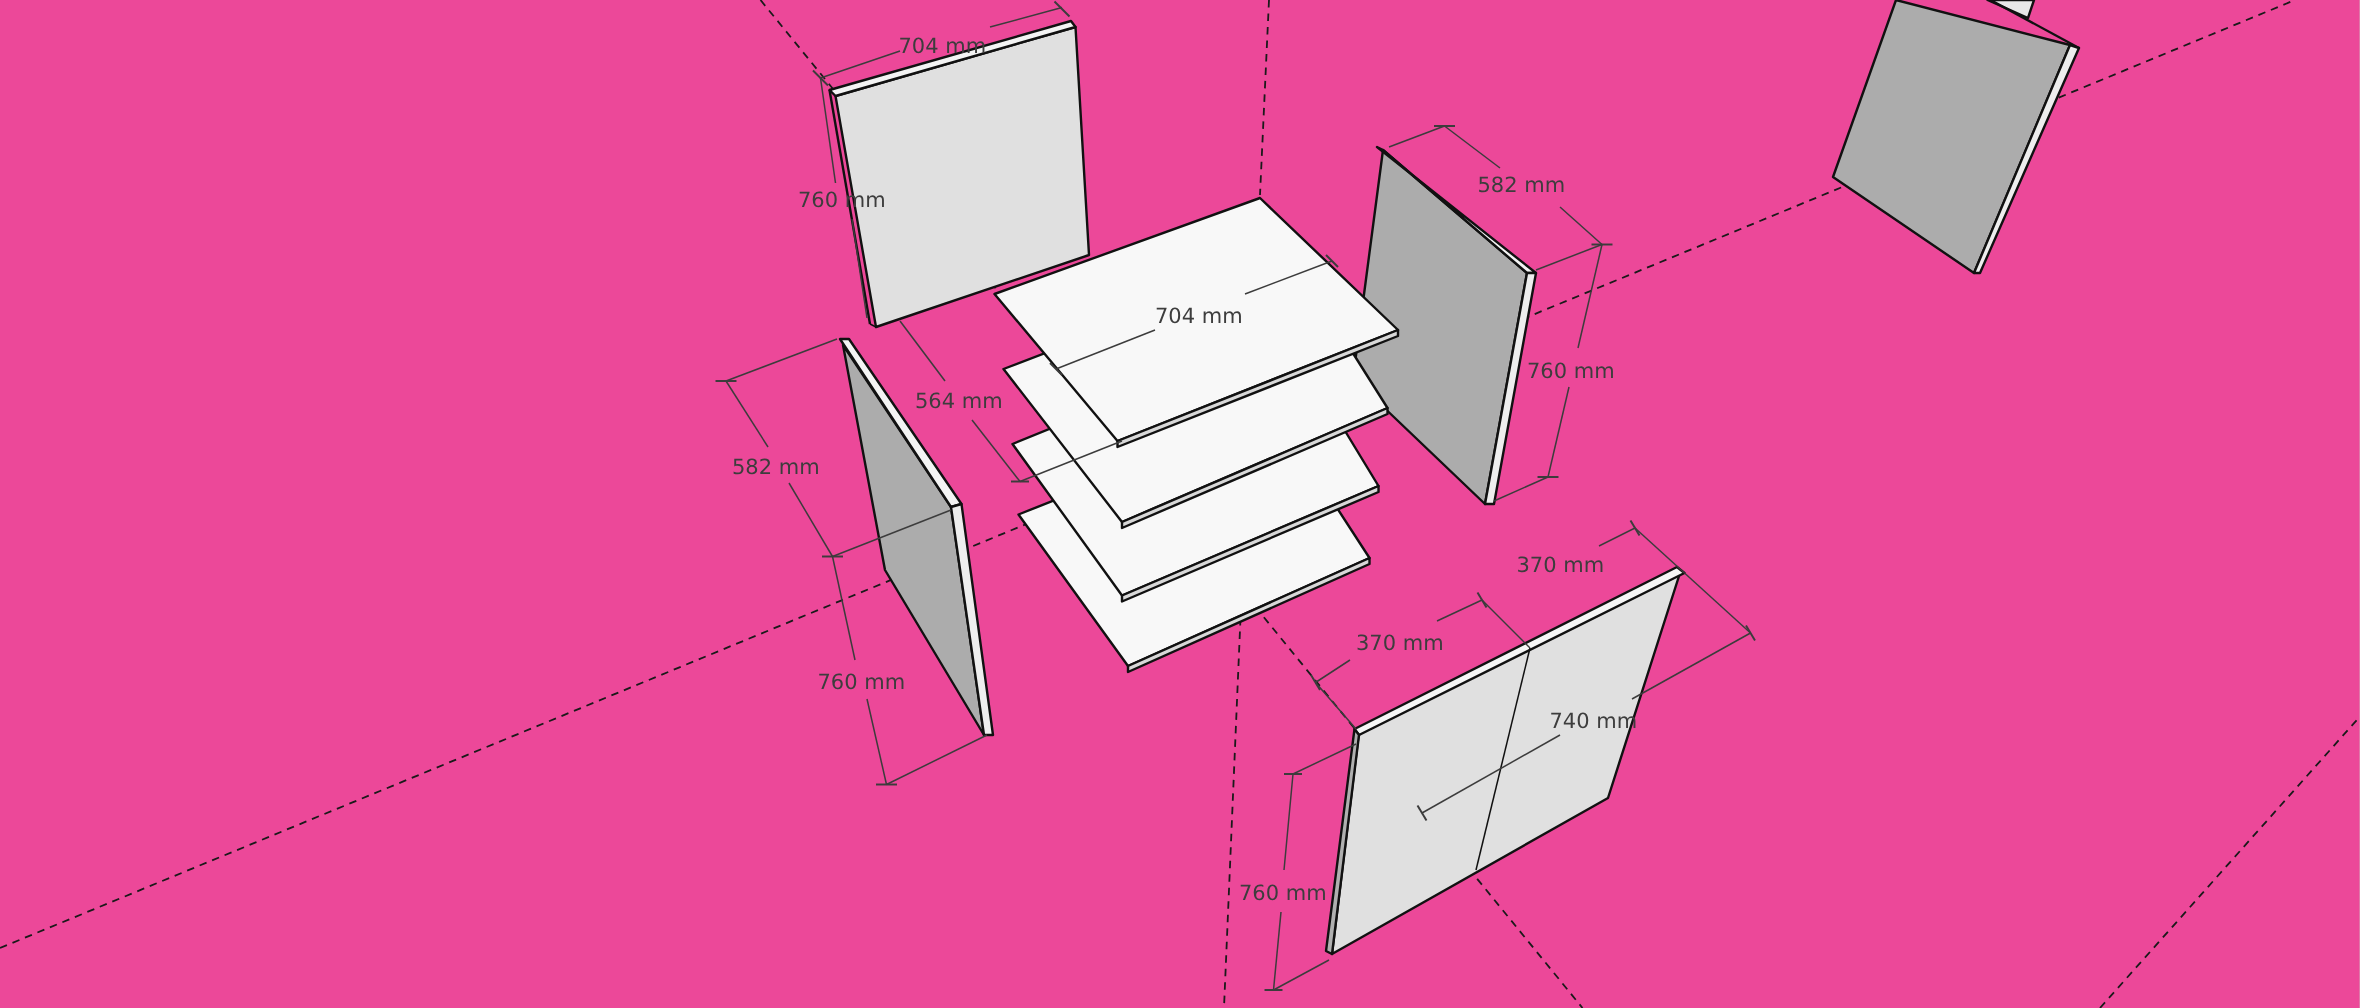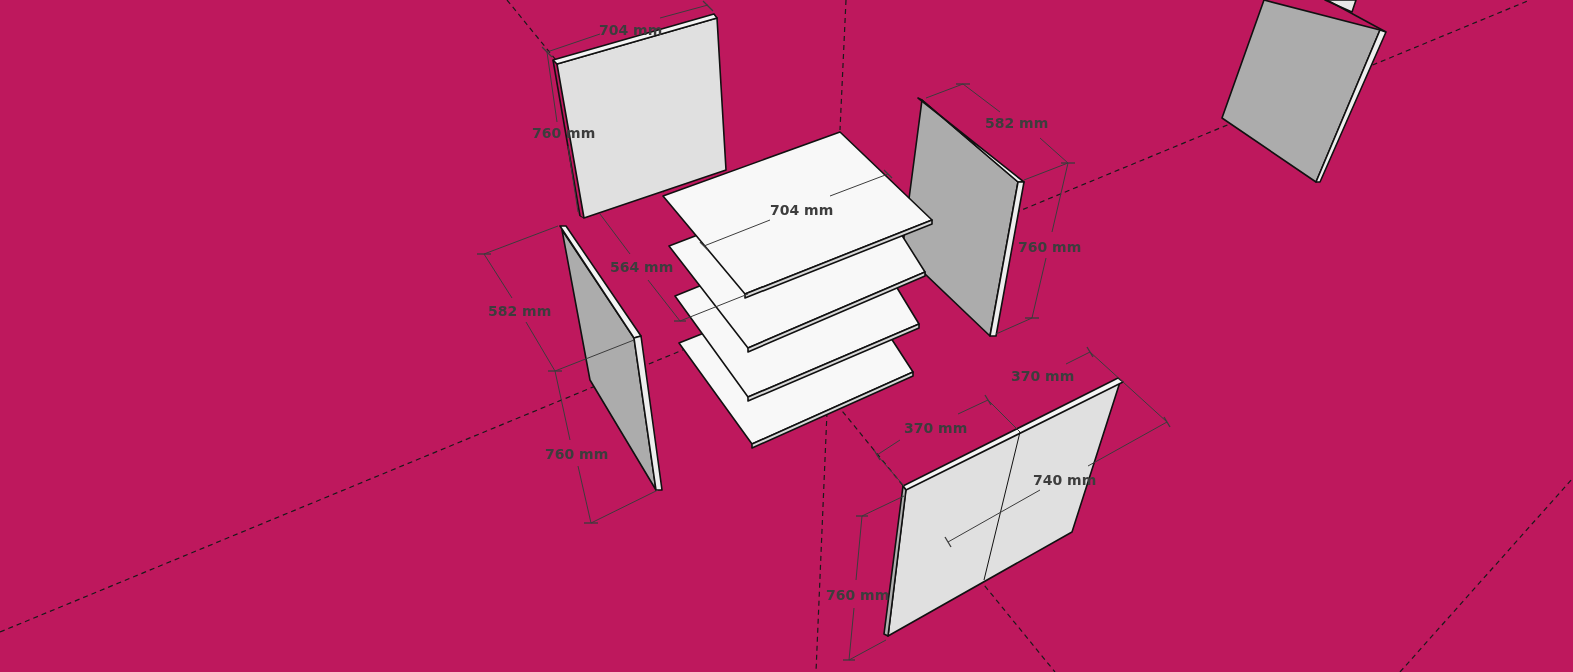--- a/index.html
+++ b/index.html
@@ -1,17 +1,17 @@
 <!DOCTYPE html>
 <html><head>
 <meta charset="utf-8">
 <style>
   html, body { margin:0; padding:0; }
   body { width:1573px; height:672px; overflow:hidden; background:#cdcdc8; font-family:"DejaVu Sans", sans-serif; }
-  #viewport { position:relative; width:1573px; height:672px; background:#be185d;font-weight:bold; }
+  #viewport { position:relative; width:1573px; height:672px; background:#ec4899; }
   #viewport svg { position:absolute; left:0; top:0; }
   .axis { stroke:#1a1a1a; stroke-width:1.2; stroke-dasharray:5 4; fill:none; }
   .edge { stroke:#111; stroke-width:1.6; stroke-linejoin:round; }
   .thin { stroke:#111; stroke-width:1; fill:none; }
   .dim { stroke:#3c3c3c; stroke-width:1; fill:none; }
   .tick { stroke:#3c3c3c; stroke-width:1.3; fill:none; }
   .dimtext { font-family:"DejaVu Sans", sans-serif; font-size:14px; fill:#3d3d3d; }
 </style>
 </head>
 <body>

